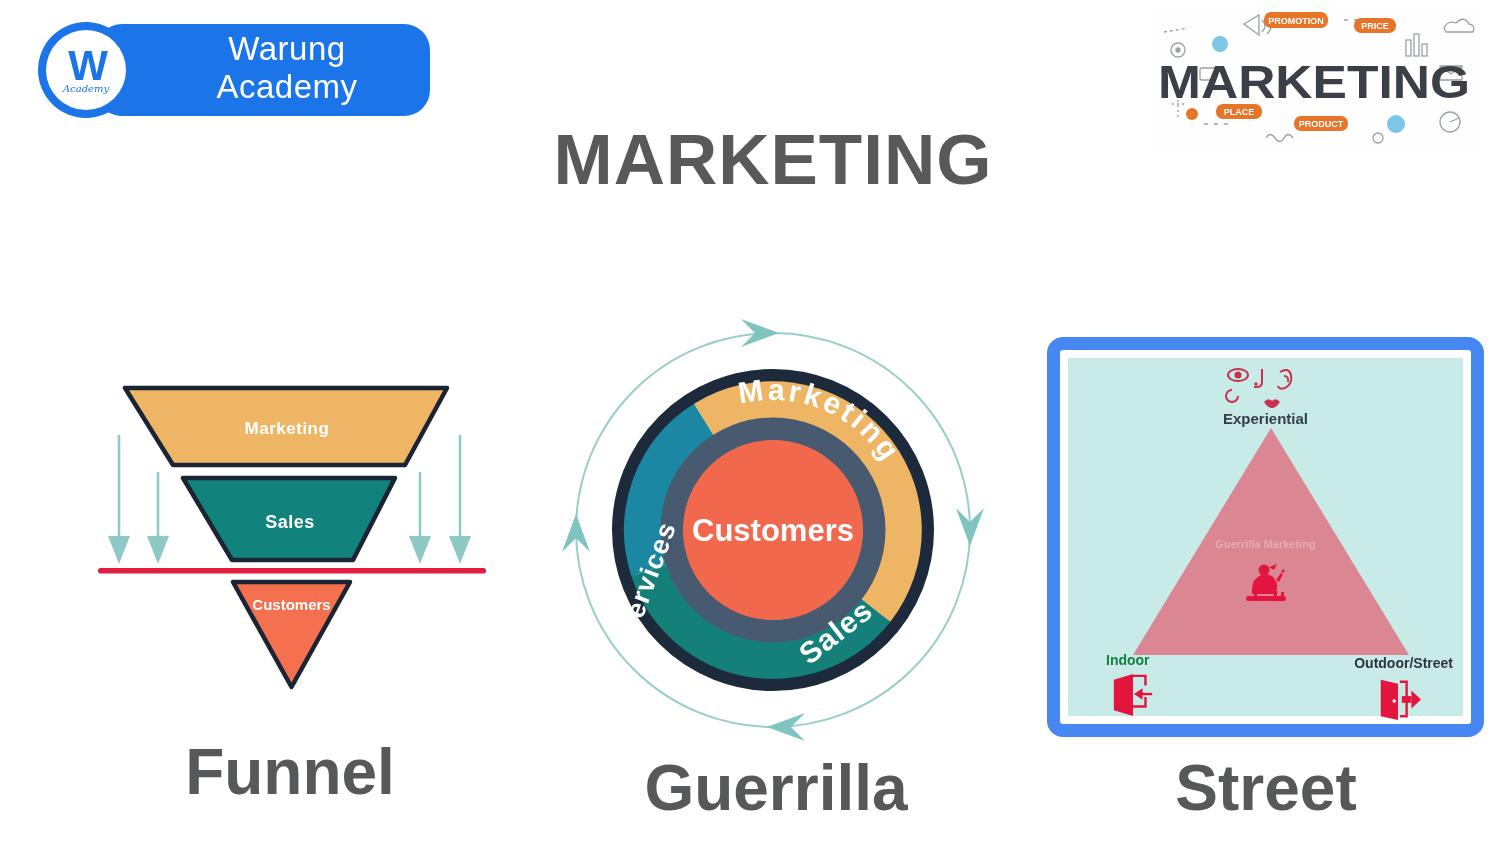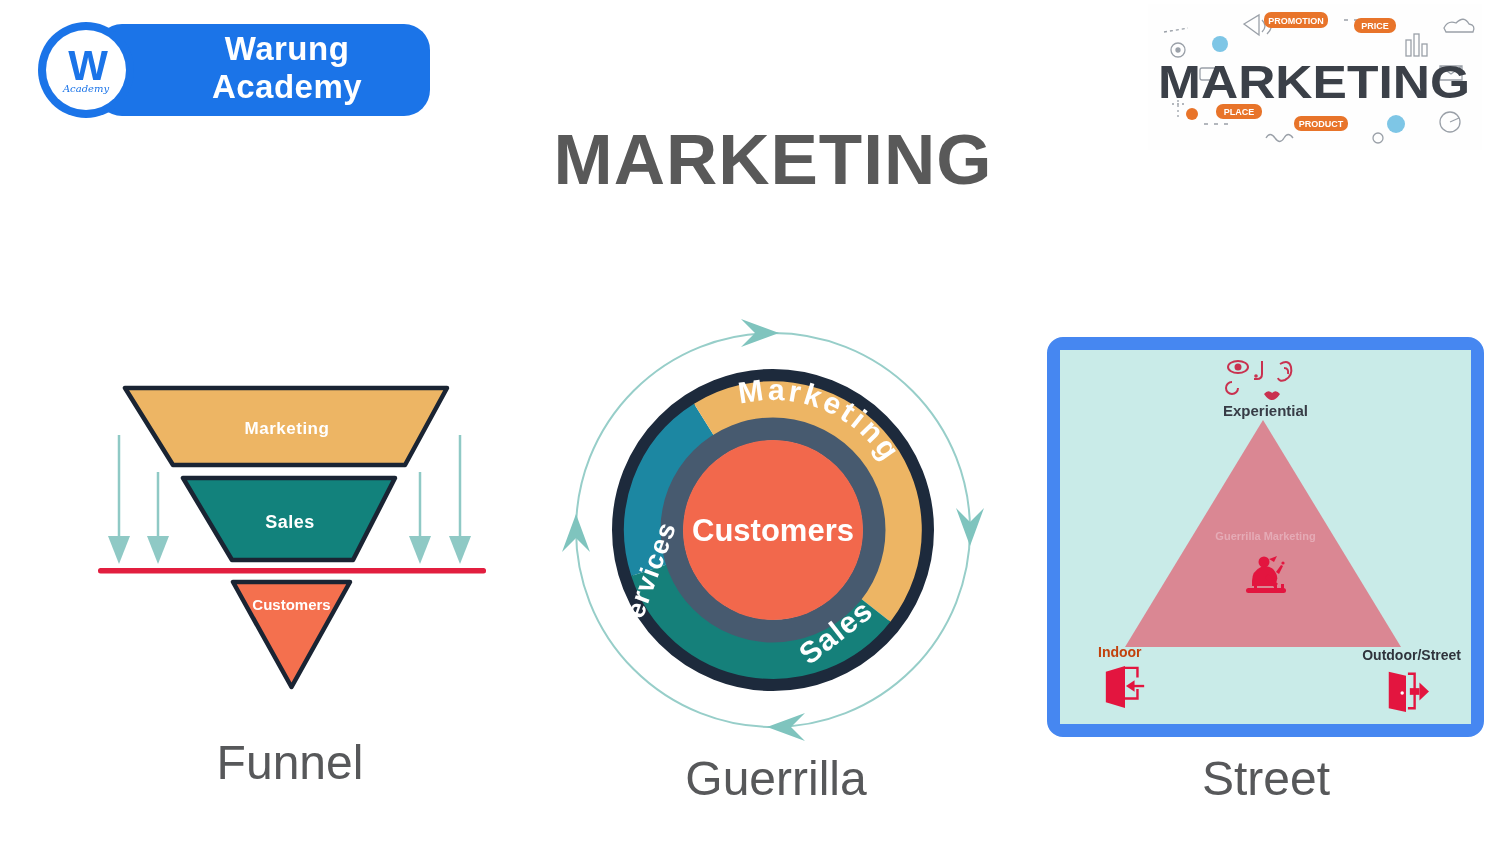--- a/index.html
+++ b/index.html
@@ -10,45 +10,45 @@
   }
   
   .logo{position:absolute;left:38px;top:22px;width:392px;height:96px;}
   .logo-pill{position:absolute;left:58px;top:2px;width:334px;height:92px;background:#1b74e8;border-radius:26px;}
   .logo-circle{position:absolute;left:0;top:0;width:96px;height:96px;background:#1b74e8;border-radius:50%;}
   .logo-inner-circle{position:absolute;left:8px;top:8px;width:80px;height:80px;background:#ffffff;border-radius:50%;
     display:flex;flex-direction:column;align-items:center;justify-content:center;}
   .logo-w{color:#1b74e8;font-size:42px;font-weight:bold;line-height:38px;letter-spacing:-4px;}
   .logo-academy{color:#1b74e8;font-family:"DejaVu Serif",serif;font-style:italic;font-size:10px;margin-top:-2px;}
   .logo-text{position:absolute;left:118px;top:8px;width:262px;text-align:center;color:#fff;}
-  .logo-title{font-size:33px;font-weight:bold;letter-spacing:0.5px;padding-bottom:20px;border-bottom:3px solid #ffffff;display:inline-block;}
+  .logo-title{font-size:33px;font-weight:normal;letter-spacing:0.5px;padding-bottom:20px;border-bottom:3px solid #ffffff;display:inline-block;}
   .logo-sub{font-size:16.5px;margin-top:5px;}
   
   .doodle{position:absolute;left:1148px;top:4px;width:334px;height:146px;background:#fefefe;}
   
   .main-title{position:absolute;left:773px;top:118px;transform:translateX(-50%);
     text-align:center;color:#595959;font-weight:bold;font-size:71px;line-height:1.18;letter-spacing:1px;white-space:nowrap;}
   
-  .section-label{position:absolute;transform:translateX(-50%);color:#57585a;font-weight:normal;font-size:48px;white-space:nowrap;}
+  .section-label{position:absolute;transform:translateX(-50%);color:#57585a;font-weight:bold;font-size:64px;white-space:nowrap;}
   .lbl-funnel{left:290px;top:735px;}
   .lbl-flywheel{left:776px;top:751px;}
   .lbl-gerilya{left:1266px;top:751px;}
   
   .funnel-svg{position:absolute;left:60px;top:372px;}
   .flywheel-svg{position:absolute;left:553px;top:310px;}
   
   .gerilya{position:absolute;left:1047px;top:337px;width:437px;height:400px;
-    box-sizing:border-box;border:13px solid #4687f1;border-radius:16px;background:#ffffff;padding:0;}
+    box-sizing:border-box;border:13px solid #4687f1;border-radius:16px;background:#ffffff;padding:8px;}
   .gerilya-inner{position:relative;width:100%;height:100%;background:#c9ebe8;}
   .g-senses{position:absolute;left:50%;top:8px;transform:translateX(-50%);}
   .g-exp{position:absolute;left:50%;top:52px;transform:translateX(-50%);font-size:15px;font-weight:bold;color:#373c46;}
   .g-tri{position:absolute;left:0;top:0;}
   .g-center{position:absolute;left:50%;top:180px;transform:translateX(-50%);font-size:11px;font-weight:bold;color:#e5abb6;white-space:nowrap;}
   .g-fig{position:absolute;left:50%;top:204px;transform:translateX(-50%);}
-  .g-indoor{position:absolute;left:38px;top:294px;font-size:14px;font-weight:bold;color:#c2410c;}
+  .g-indoor{position:absolute;left:38px;top:294px;font-size:14px;font-weight:bold;color:#15803d;}
   .g-indoor-icon{position:absolute;left:42px;top:314px;}
   .g-outdoor{position:absolute;right:10px;top:297px;font-size:14px;font-weight:bold;color:#2f333c;}
   .g-outdoor-icon{position:absolute;right:42px;top:318px;}
   text{font-family:"Liberation Sans",sans-serif;}
 </style>
 </head>
 <body>
 
 <div class="logo">
   <div class="logo-pill"></div>

